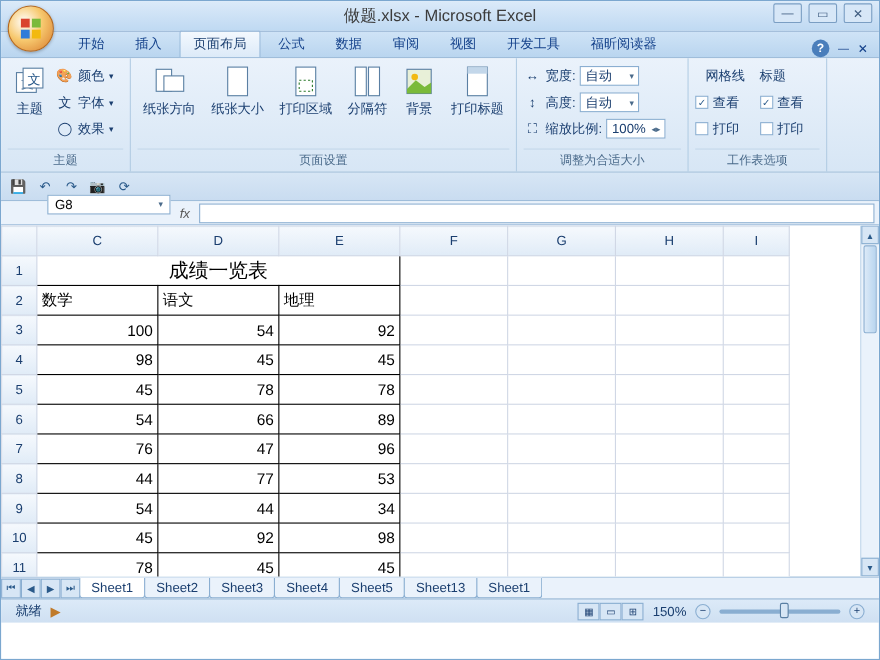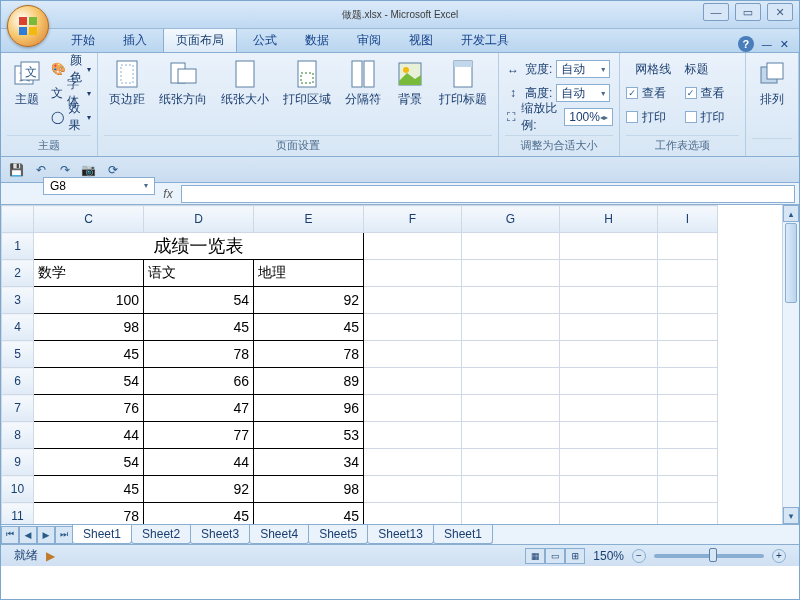--- a/index.html
+++ b/index.html
@@ -1,20 +1,20 @@
 <!DOCTYPE html>
 <html><head>
 <meta charset="utf-8">
 <style>
 *{box-sizing:border-box;margin:0;padding:0;font-family:"Microsoft YaHei","Segoe UI",Tahoma,sans-serif;font-size:12px}
 body{background:#fff;width:800px;height:600px;overflow:hidden;border:1px solid #7ba7cf}
 .titlebar{height:28px;background:linear-gradient(#dbeaf9,#bfd9f2);display:flex;align-items:center;border-bottom:1px solid #9cb9d8;position:relative}
 .office-btn{width:42px;height:42px;border-radius:50%;background:radial-gradient(circle at 35% 35%,#fff,#f7c96f 45%,#d87a2b);border:1px solid #b5681c;position:absolute;left:6px;top:4px;z-index:50;display:flex;align-items:center;justify-content:center;box-shadow:0 1px 3px rgba(0,0,0,.3)}
 .office-btn svg{width:24px;height:24px}
-.title-text{margin:16px auto;color:#3b3b3b;font-size:10px}
+.title-text{margin:16px auto;color:#3b3b3b;font-size:15px}
 .win-controls{position:absolute;right:6px;top:2px;display:flex;gap:6px}
 .win-btn{width:26px;height:18px;border:1px solid #7a9ec3;background:#d7e7f7;border-radius:2px;display:flex;align-items:center;justify-content:center;color:#436083;font-size:11px}
 .tab-row{height:24px;background:linear-gradient(#cfe3f6,#b9d5ef);display:flex;align-items:flex-end;padding-left:58px;gap:4px;border-bottom:1px solid #8aaed1}
 .tab{padding:4px 12px 3px;color:#15428b;cursor:pointer}
 .tab.active{background:linear-gradient(#f4f9fe,#dceaf8);border:1px solid #8aaed1;border-bottom:none;border-radius:3px 3px 0 0;color:#1a3e6f;font-weight:400}
 .tab-help{margin-left:auto;display:flex;gap:8px;padding-right:10px;align-items:center;color:#15428b}
 .help-ic{width:16px;height:16px;border-radius:50%;background:#4a7ebb;color:#fff;display:flex;align-items:center;justify-content:center;font-weight:bold;font-size:11px}
 .ribbon{height:104px;background:linear-gradient(#eaf2fb,#d7e6f5);border-bottom:1px solid #8aaed1;display:flex}
 .rgroup{border-right:1px solid #b3cde4;display:flex;flex-direction:column;padding:3px 6px 1px}
 .rgroup-body{flex:1;display:flex;align-items:flex-start;gap:4px}
@@ -80,20 +80,21 @@
 
 <div class="tab-row">
   <div class="tab">开始</div>
   <div class="tab">插入</div>
   <div class="tab active">页面布局</div>
   <div class="tab">公式</div>
   <div class="tab">数据</div>
   <div class="tab">审阅</div>
   <div class="tab">视图</div>
   <div class="tab">开发工具</div>
+  <div class="tab">福昕阅读器</div>
   <div class="tab-help">
     <div class="help-ic">?</div>
     <span style="font-size:10px">—</span>
     <span style="font-size:11px">✕</span>
   </div>
 </div>
 
 <div class="ribbon">
   <div class="rgroup" style="width:118px">
     <div class="rgroup-body">
@@ -126,29 +127,20 @@
           </div>
       </div>
     </div>
     <div class="rgroup-label">主题</div>
   </div>
 
   <div class="rgroup" style="flex:0 0 auto">
     <div class="rgroup-body">
       <div class="rbtn-lg">
           <div class="ic">
-            <svg width="26" height="30">
-              <rect x="3" y="2" width="20" height="26" fill="#fff" stroke="#5a7fa3"></rect>
-              <rect x="7" y="6" width="12" height="18" fill="none" stroke="#8aaed1" stroke-dasharray="2"></rect>
-            </svg>
-          </div>
-          <span>页边距</span>
-        </div>
-      <div class="rbtn-lg">
-          <div class="ic">
             <svg width="30" height="30">
               <rect x="3" y="4" width="14" height="20" fill="#fff" stroke="#5a7fa3"></rect>
               <rect x="10" y="10" width="18" height="14" fill="#fff" stroke="#5a7fa3"></rect>
             </svg>
           </div>
           <span>纸张方向</span>
         </div>
       <div class="rbtn-lg">
           <div class="ic">
             <svg width="26" height="30">
@@ -255,34 +247,20 @@
           </div>
         <div class="rline">
             <span class="cb"></span>
             <span>打印</span>
           </div>
       </div>
     </div>
     <div class="rgroup-label">工作表选项</div>
   </div>
 
-  <div class="rgroup" style="flex:1">
-    <div class="rgroup-body">
-      <div class="rbtn-lg">
-          <div class="ic">
-            <svg width="26" height="26">
-              <rect x="2" y="6" width="16" height="16" fill="#c3d7ea" stroke="#5a7fa3"></rect>
-              <rect x="8" y="2" width="16" height="16" fill="#fff" stroke="#5a7fa3"></rect>
-            </svg>
-          </div>
-          <span>排列</span>
-        </div>
-    </div>
-    <div class="rgroup-label">&nbsp;</div>
-  </div>
 </div>
 
 <div class="qat">
   <span class="ic-sm">💾</span>
   <span class="ic-sm">↶</span>
   <span class="ic-sm">↷</span>
   <span class="ic-sm">📷</span>
   <span class="ic-sm">⟳</span>
   <span style="flex:1"></span>
 </div>

